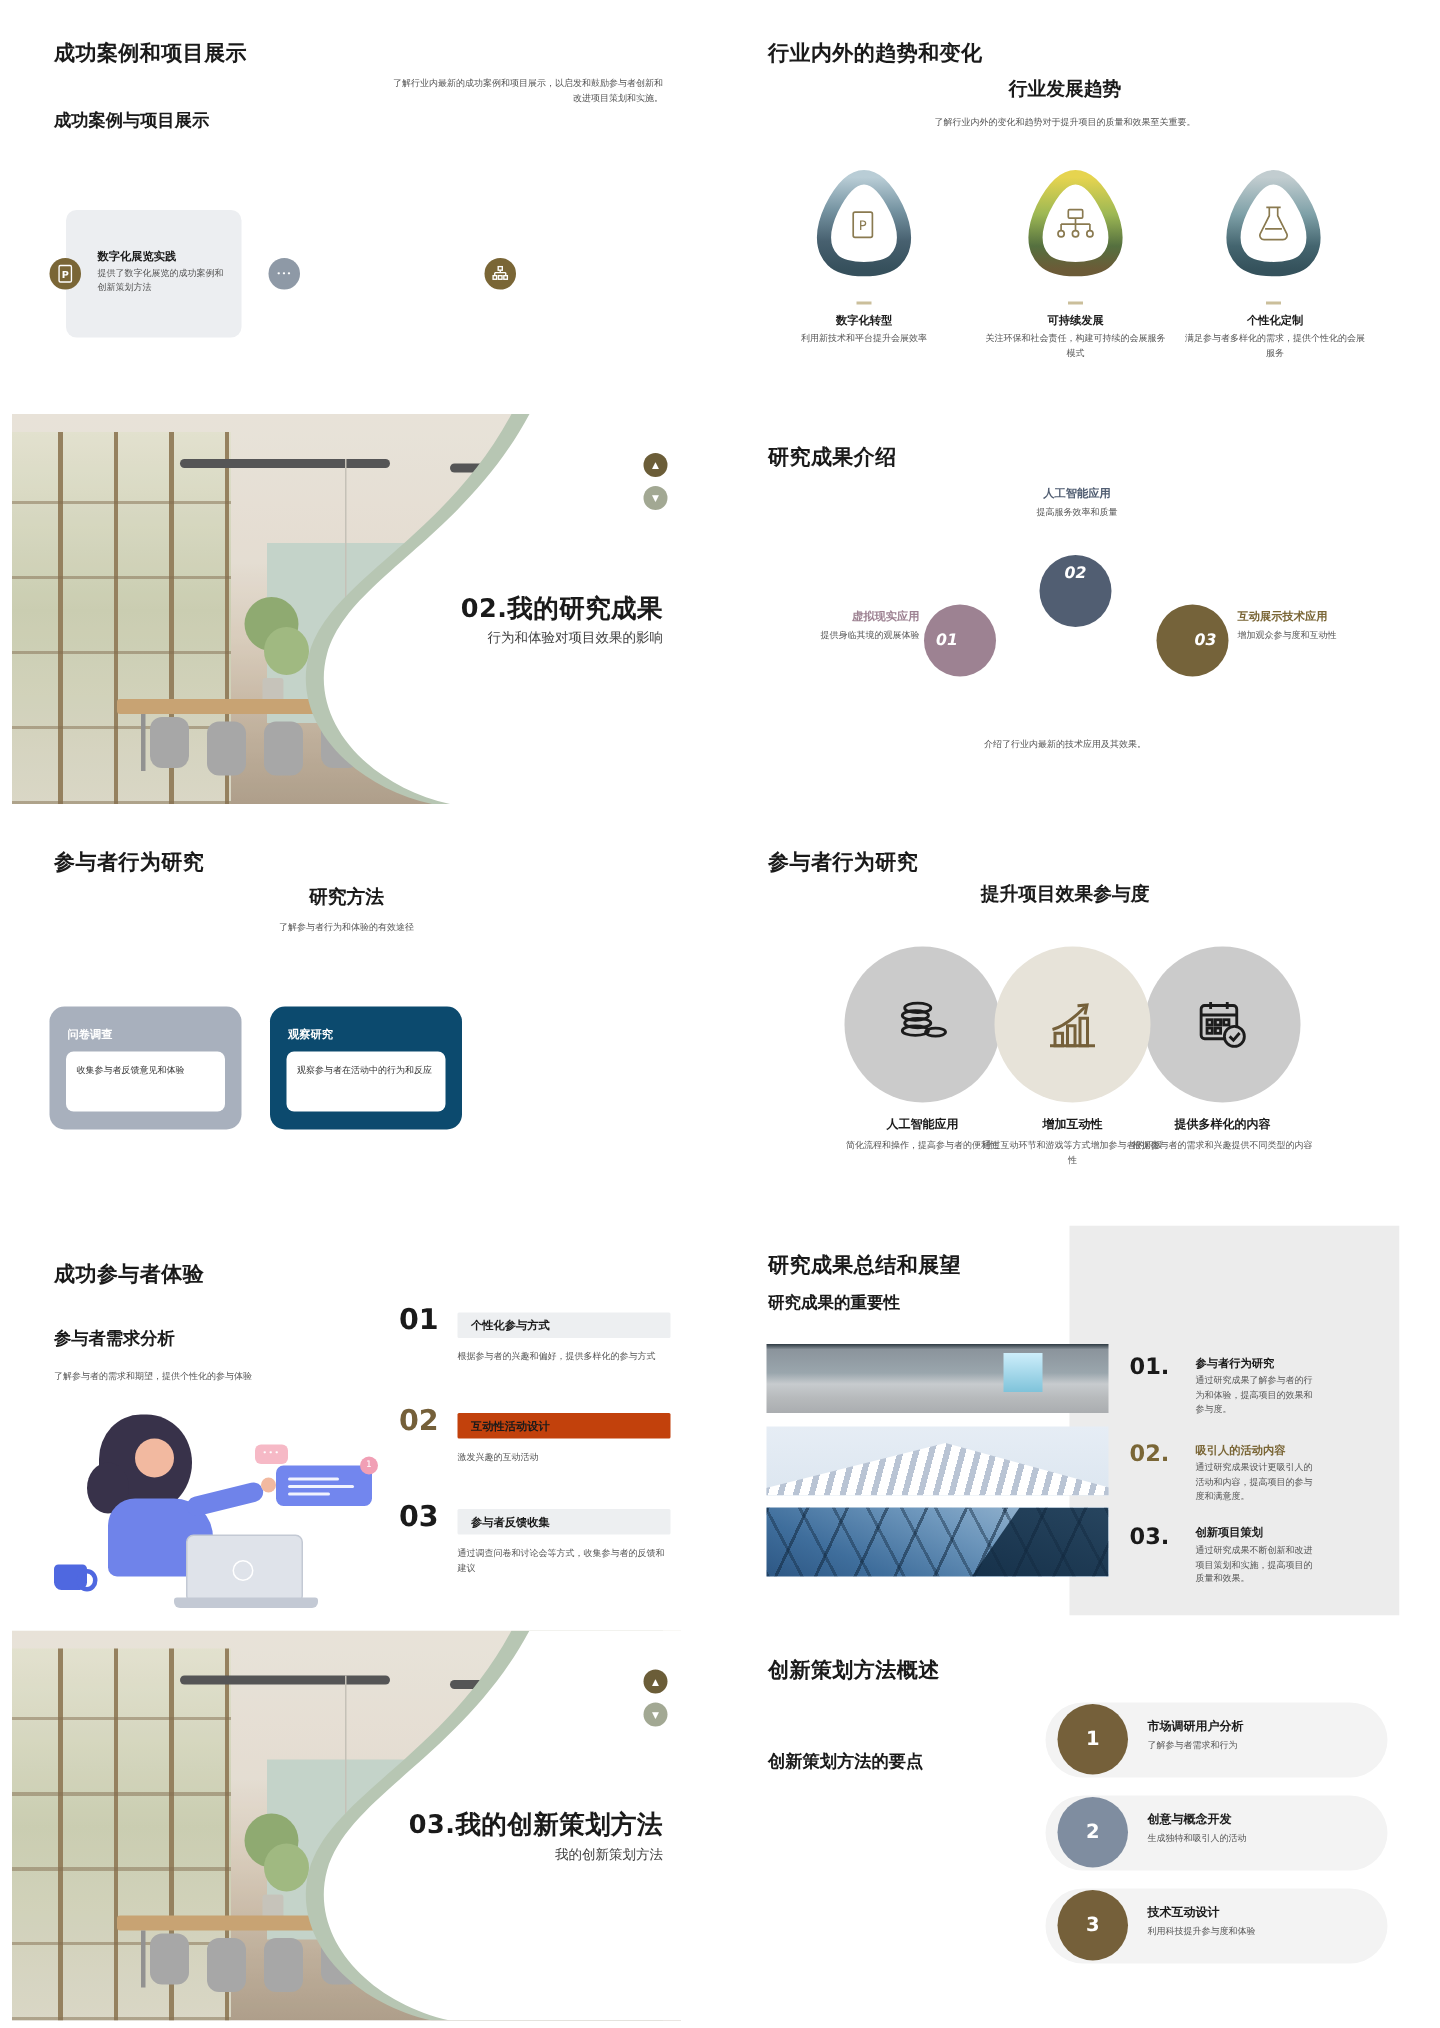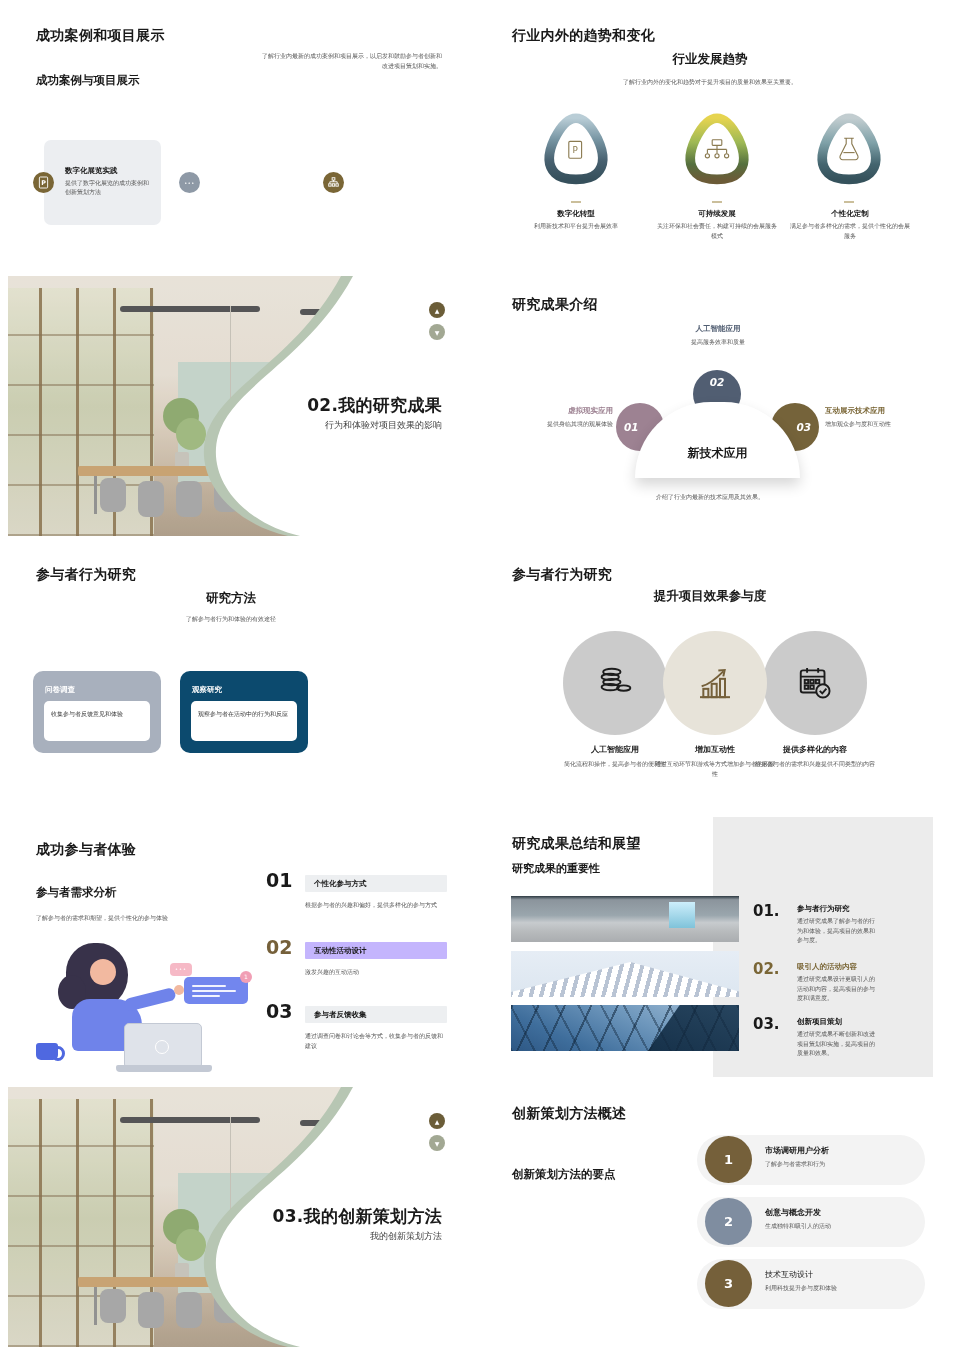--- a/index.html
+++ b/index.html
@@ -236,23 +236,20 @@
     </div>
     <div class="a numcirc" style="left:206px;top:94px;background:#515e72;align-items:flex-start;padding-top:6px;box-sizing:border-box">
         <span>02</span>
       </div>
     <div class="a numcirc" style="left:129px;top:127px;background:#9d8292;justify-content:flex-start;padding-left:8px;box-sizing:border-box">
         <span>01</span>
       </div>
     <div class="a numcirc" style="left:284px;top:127px;background:#75633a;justify-content:flex-end;padding-right:8px;box-sizing:border-box">
         <span>03</span>
       </div>
-    <div class="a dome" style="left:148px;top:126px">
-      <span style="font-weight:bold;font-size:12px;margin-bottom:16px">新技术应用</span>
-    </div>
     <div class="a" style="left:22px;top:130px;width:104px;text-align:right">
       <div class="nd-t" style="color:#9d8292">虚拟现实应用</div>
       <div class="t-tiny" style="margin-top:3px">提供身临其境的观展体验</div>
     </div>
     <div class="a" style="left:338px;top:130px;width:104px;text-align:left">
       <div class="nd-t" style="color:#7a6636">互动展示技术应用</div>
       <div class="t-tiny" style="margin-top:3px">增加观众参与度和互动性</div>
     </div>
     <div class="a t-tiny" style="left:73px;top:216px;width:300px;text-align:center">介绍了行业内最新的技术应用及其效果。</div>
   </section>
@@ -345,21 +342,21 @@
           <i style="top:18px;width:28px"></i>
         </div>
       <div class="badge">1</div>
     </div>
 
     <div class="a stepnum" style="left:258px;top:52px">01</div>
     <div class="a stepbar" style="left:297px;top:58px;background:#edeff1">个性化参与方式</div>
     <div class="a t-tiny" style="left:297px;top:83px;width:140px">根据参与者的兴趣和偏好，提供多样化的参与方式</div>
 
     <div class="a stepnum" style="left:258px;top:119px;color:#75603a">02</div>
-    <div class="a stepbar" style="left:297px;top:125px;background:#c4b5fd">互动性活动设计</div>
+    <div class="a stepbar" style="left:297px;top:125px;background:#c2410c">互动性活动设计</div>
     <div class="a t-tiny" style="left:297px;top:150px;width:140px">激发兴趣的互动活动</div>
 
     <div class="a stepnum" style="left:258px;top:183px">03</div>
     <div class="a stepbar" style="left:297px;top:189px;background:#edeff1">参与者反馈收集</div>
     <div class="a t-tiny" style="left:297px;top:214px;width:140px">通过调查问卷和讨论会等方式，收集参与者的反馈和建议</div>
   </section>
 
   <section class="slide" style="left:487px;top:817px">
     <div class="a" style="left:226px;top:0;width:220px;height:260px;background:#ececec"></div>
     <h2 class="a t-title" style="left:25px;top:18px">研究成果总结和展望</h2>
@@ -446,18 +443,18 @@
     <div class="a pill" style="left:210px;top:110px"></div>
     <div class="a pillnum" style="left:218px;top:111px;background:#7f8da0">2</div>
     <div class="a" style="left:278px;top:120px">
       <div style="font-weight:bold;font-size:8px">创意与概念开发</div>
       <div class="t-tiny" style="margin-top:3px">生成独特和吸引人的活动</div>
     </div>
 
     <div class="a pill" style="left:210px;top:172px"></div>
     <div class="a pillnum" style="left:218px;top:173px;background:#75603a">3</div>
     <div class="a" style="left:278px;top:182px">
-      <div style="font-weight:normal;font-size:8px">技术互动设计</div>
+      <div style="font-weight:bold;font-size:8px">技术互动设计</div>
       <div class="t-tiny" style="margin-top:3px">利用科技提升参与度和体验</div>
     </div>
   </section>
 
 </div>
 
 </body></html>

